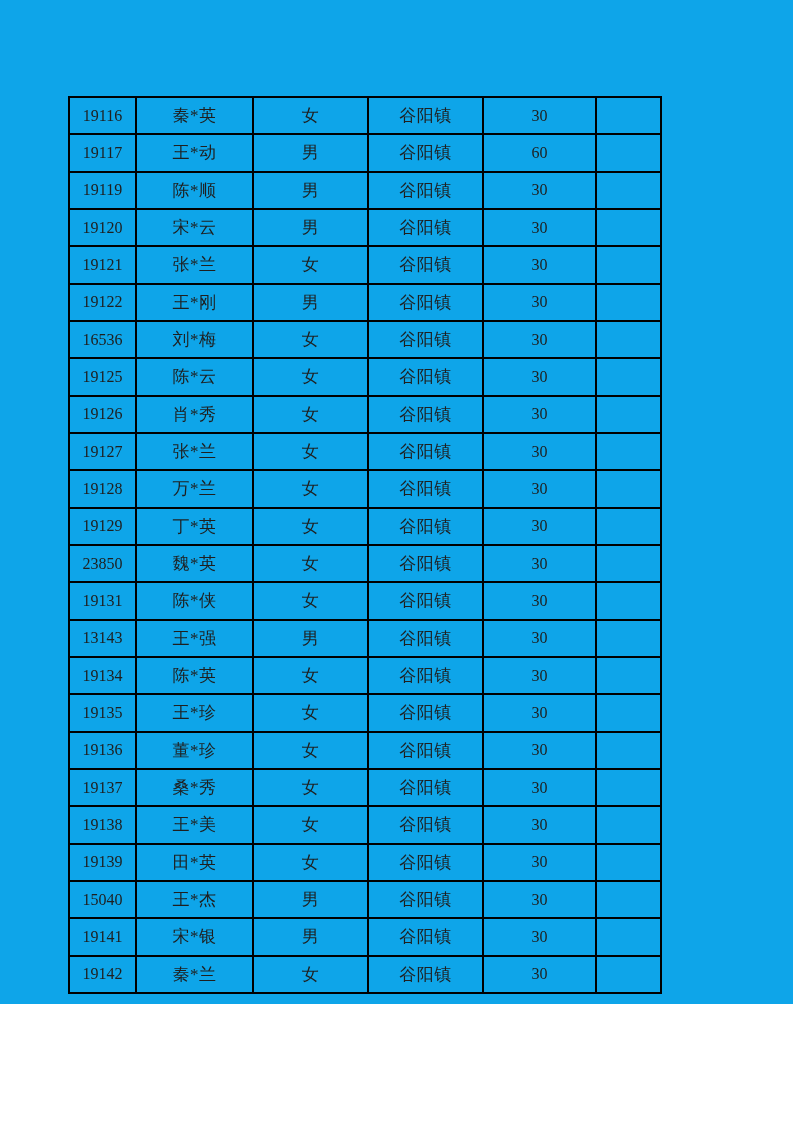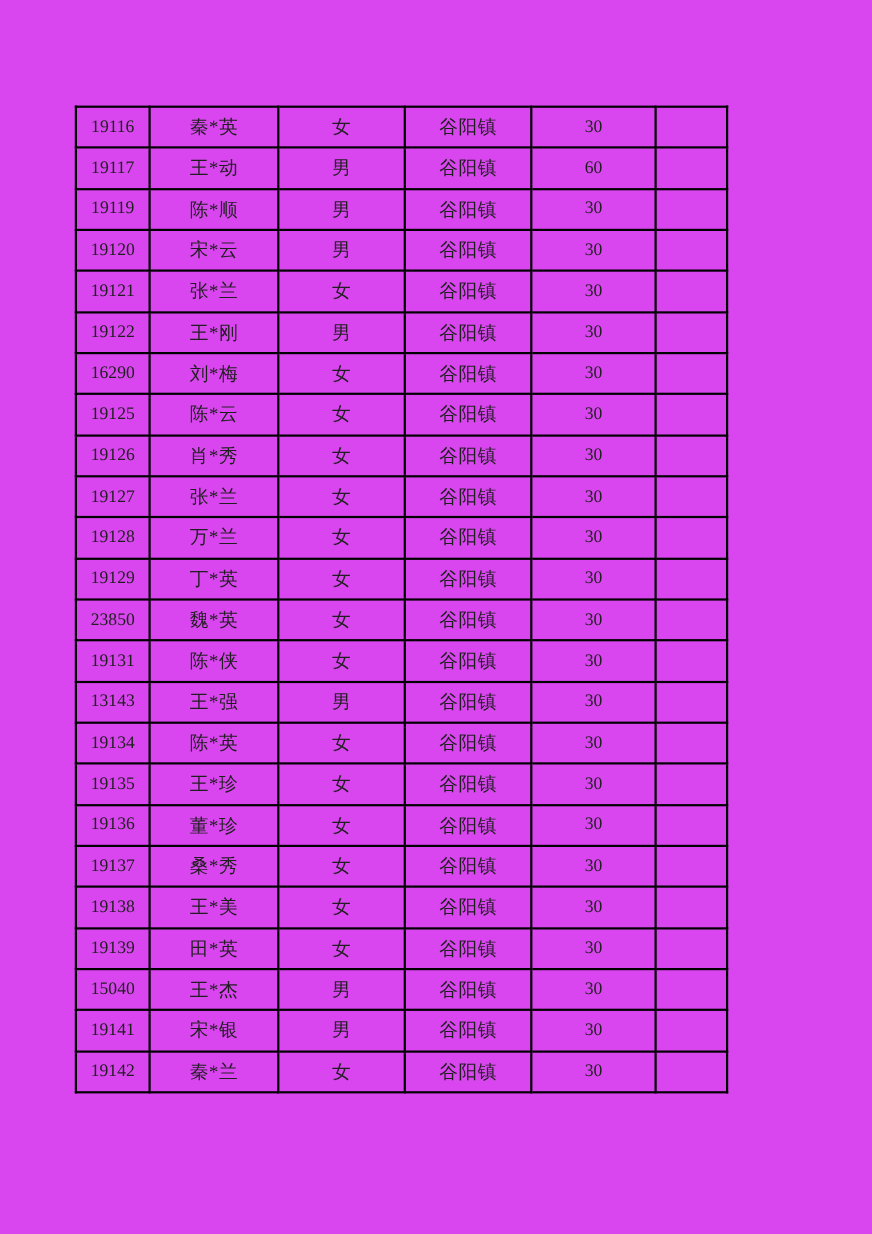--- a/index.html
+++ b/index.html
@@ -3,22 +3,22 @@
 <meta charset="utf-8">
 <style>
   html, body {
     margin: 0;
     padding: 0;
     background: #ffffff;
   }
   .page {
     position: relative;
     width: 793px;
-    height: 1122px;
-    background: #d946ef;
+    height: 1004px;
+    background: #0ea5e9;
     overflow: hidden;
     font-family: "Liberation Serif", "DejaVu Serif", serif;
   }
   table.roster {
     position: absolute;
     left: 68px;
     top: 96px;
     width: 592px;
     height: 898px;
     border-collapse: collapse;
@@ -103,21 +103,21 @@
   <tr>
     <td class="num">19122</td>
     <td>王*刚</td>
     <td>男</td>
     <td>谷阳镇</td>
     <td class="num">30</td>
     <td></td>
   </tr>
 
   <tr>
-    <td class="num">16290</td>
+    <td class="num">16536</td>
     <td>刘*梅</td>
     <td>女</td>
     <td>谷阳镇</td>
     <td class="num">30</td>
     <td></td>
   </tr>
 
 
   <tr>
     <td class="num">19125</td>

